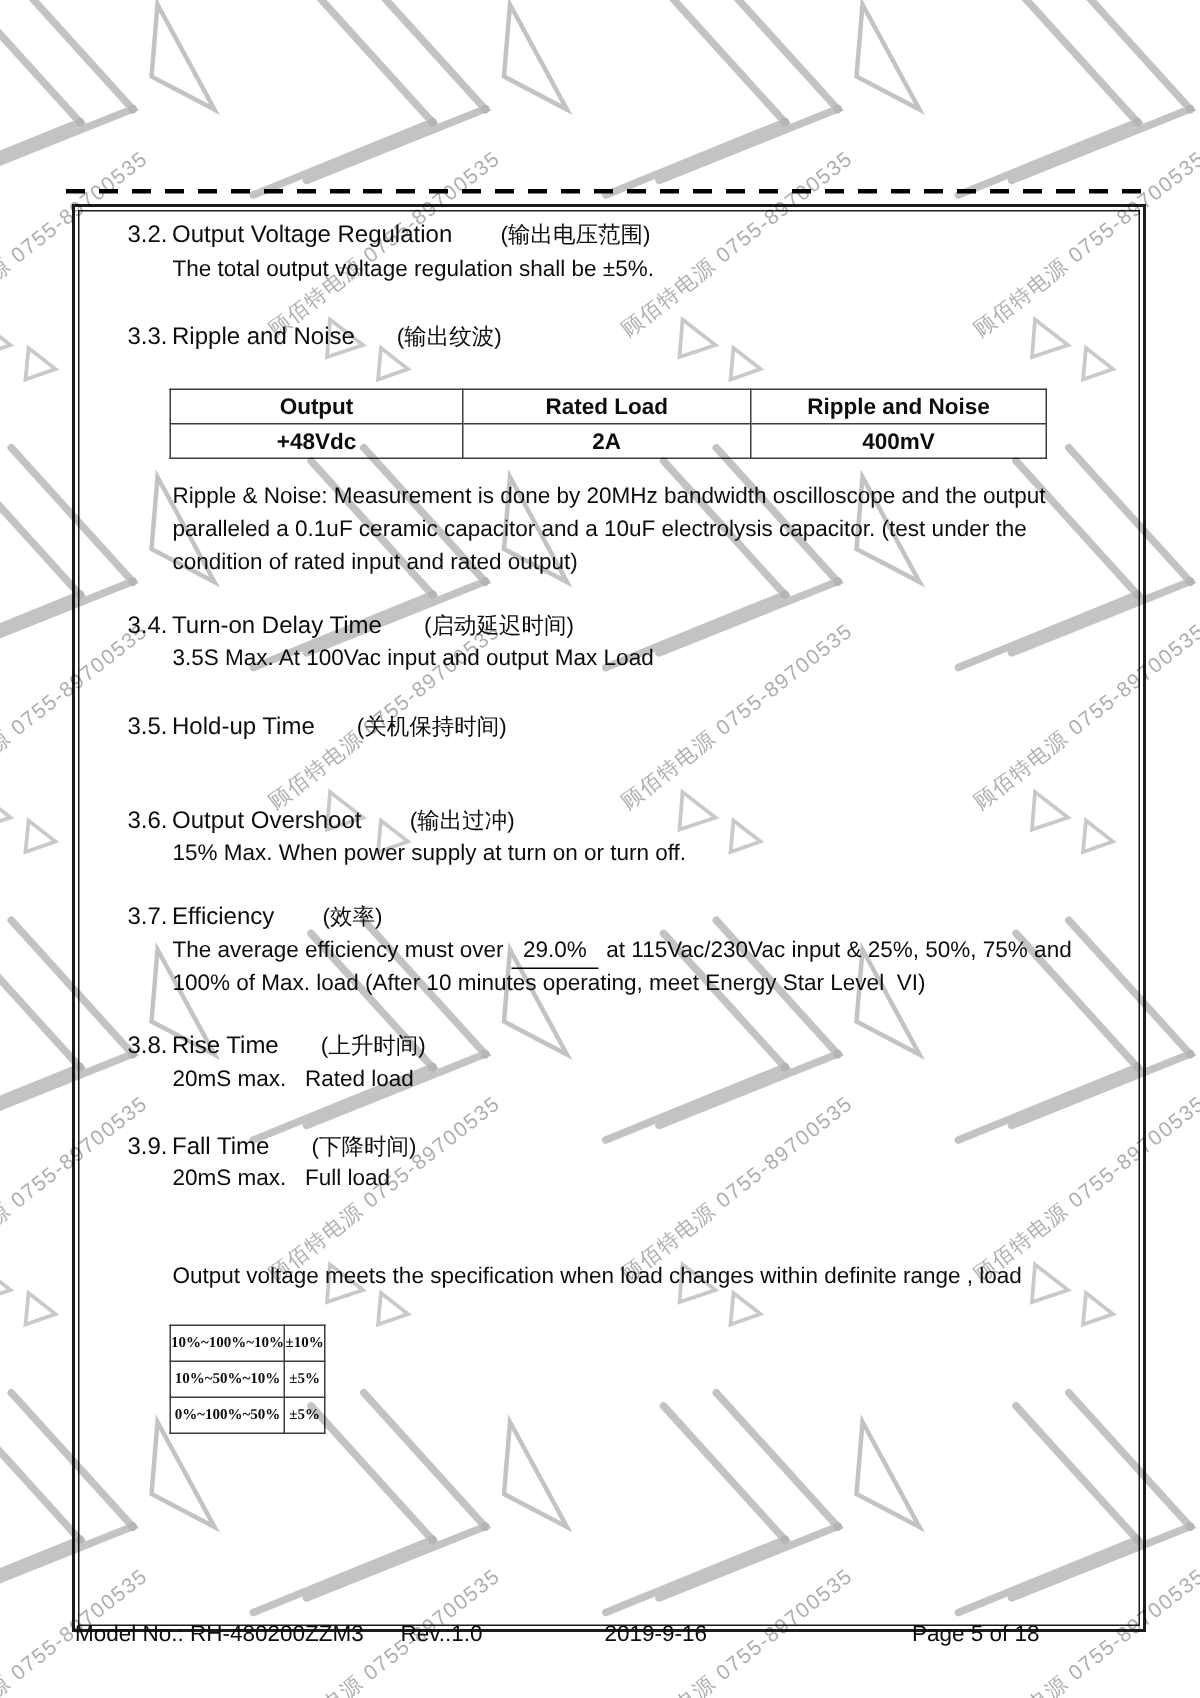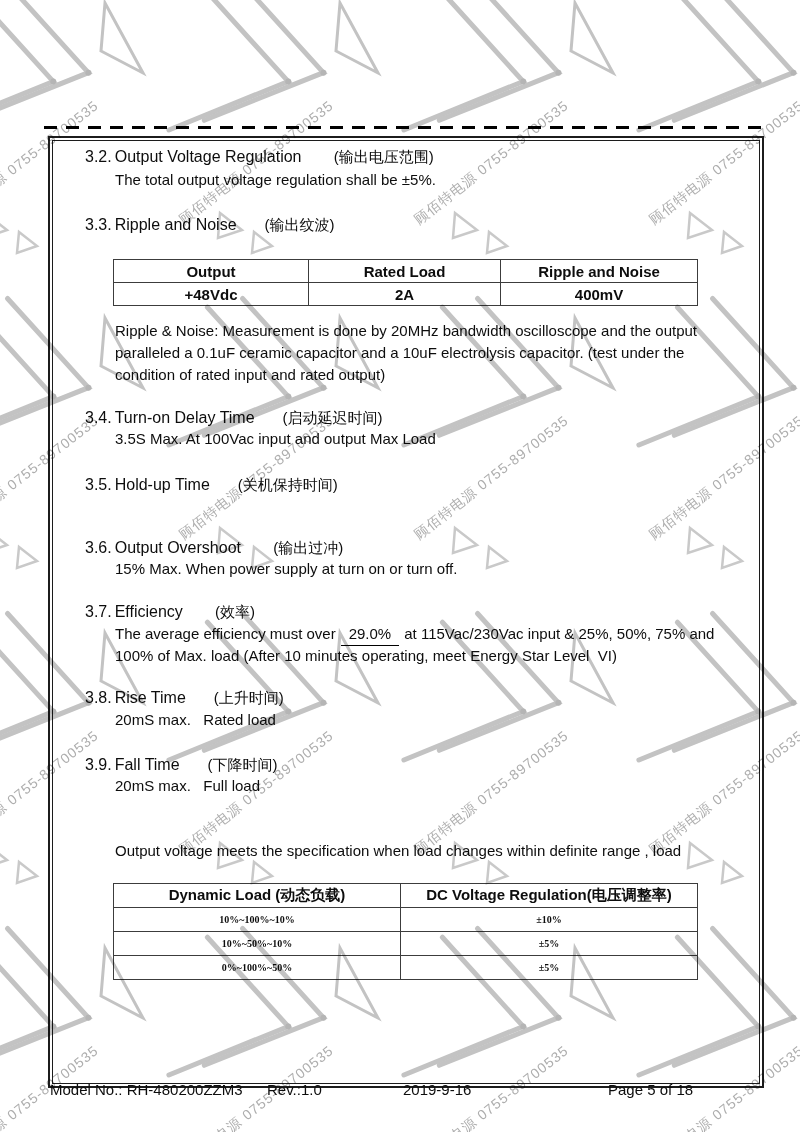--- a/index.html
+++ b/index.html
@@ -311,24 +311,20 @@
   <div class="sec" style="top:550px"><span class="num">3.8.</span><span>Rise Time</span><span class="cn">(上升时间)</span></div>
   <div class="bodyline" style="top:571px">20mS max.&nbsp;&nbsp; Rated load</div>
 
   <div class="sec" style="top:617px"><span class="num">3.9.</span><span>Fall Time</span><span class="cn">(下降时间)</span></div>
   <div class="bodyline" style="top:637px">20mS max.&nbsp;&nbsp; Full load</div>
 
   <div class="bodyline" style="top:702px">Output voltage meets the specification when load changes within definite range , load</div>
 
   <table class="t2" style="top:745px">
     <tbody>
-        <tr>
-      <th style="width:287px">Dynamic Load (动态负载)</th>
-      <th style="width:297px">DC Voltage Regulation(电压调整率)</th>
-    </tr>
     <tr>
       <td>10%~100%~10%</td>
       <td>±10%</td>
     </tr>
     <tr>
       <td>10%~50%~10%</td>
       <td>±5%</td>
     </tr>
     <tr>
       <td>0%~100%~50%</td>

